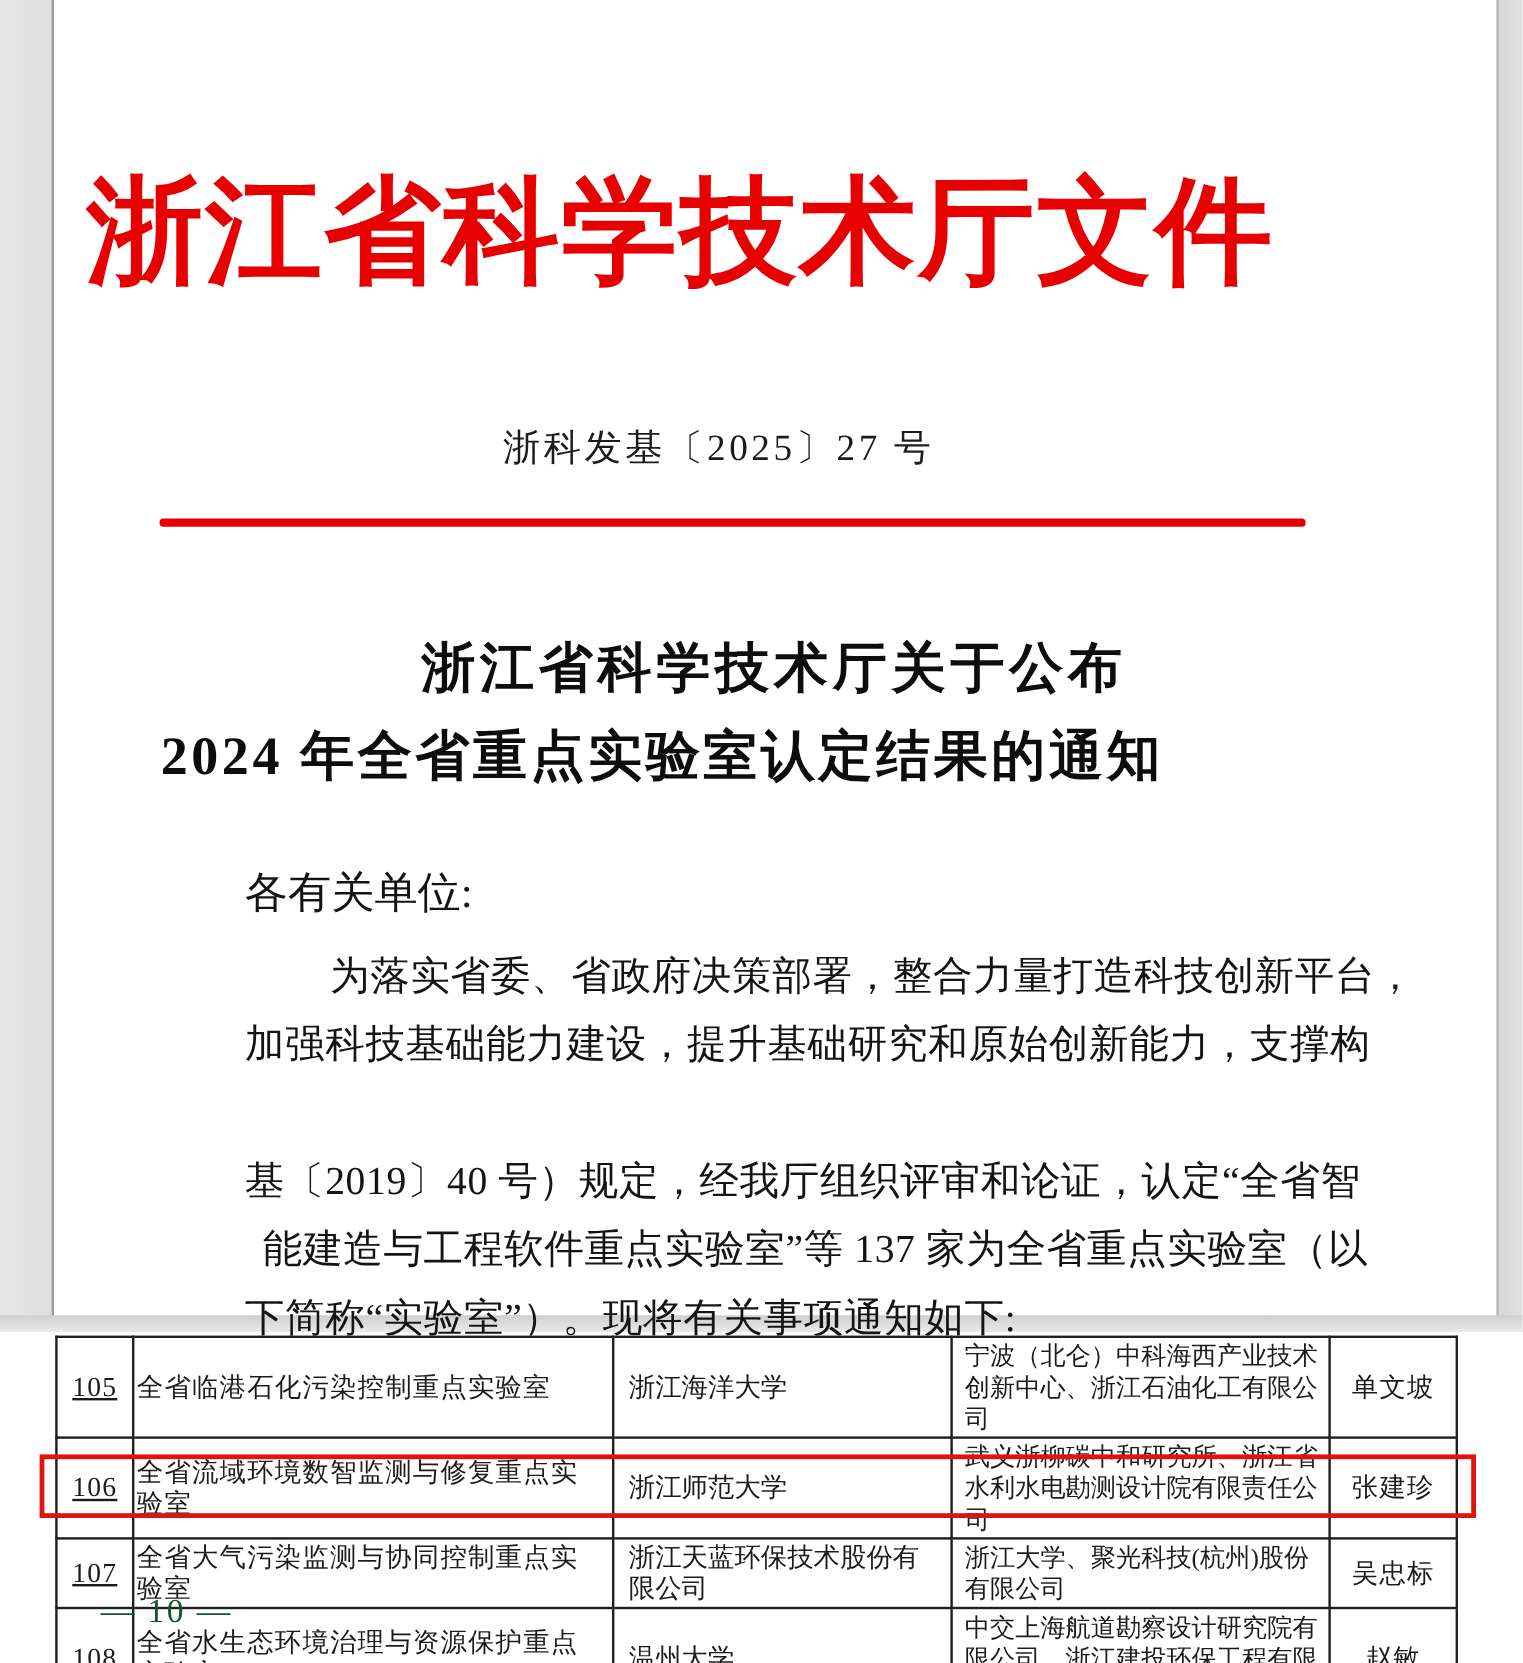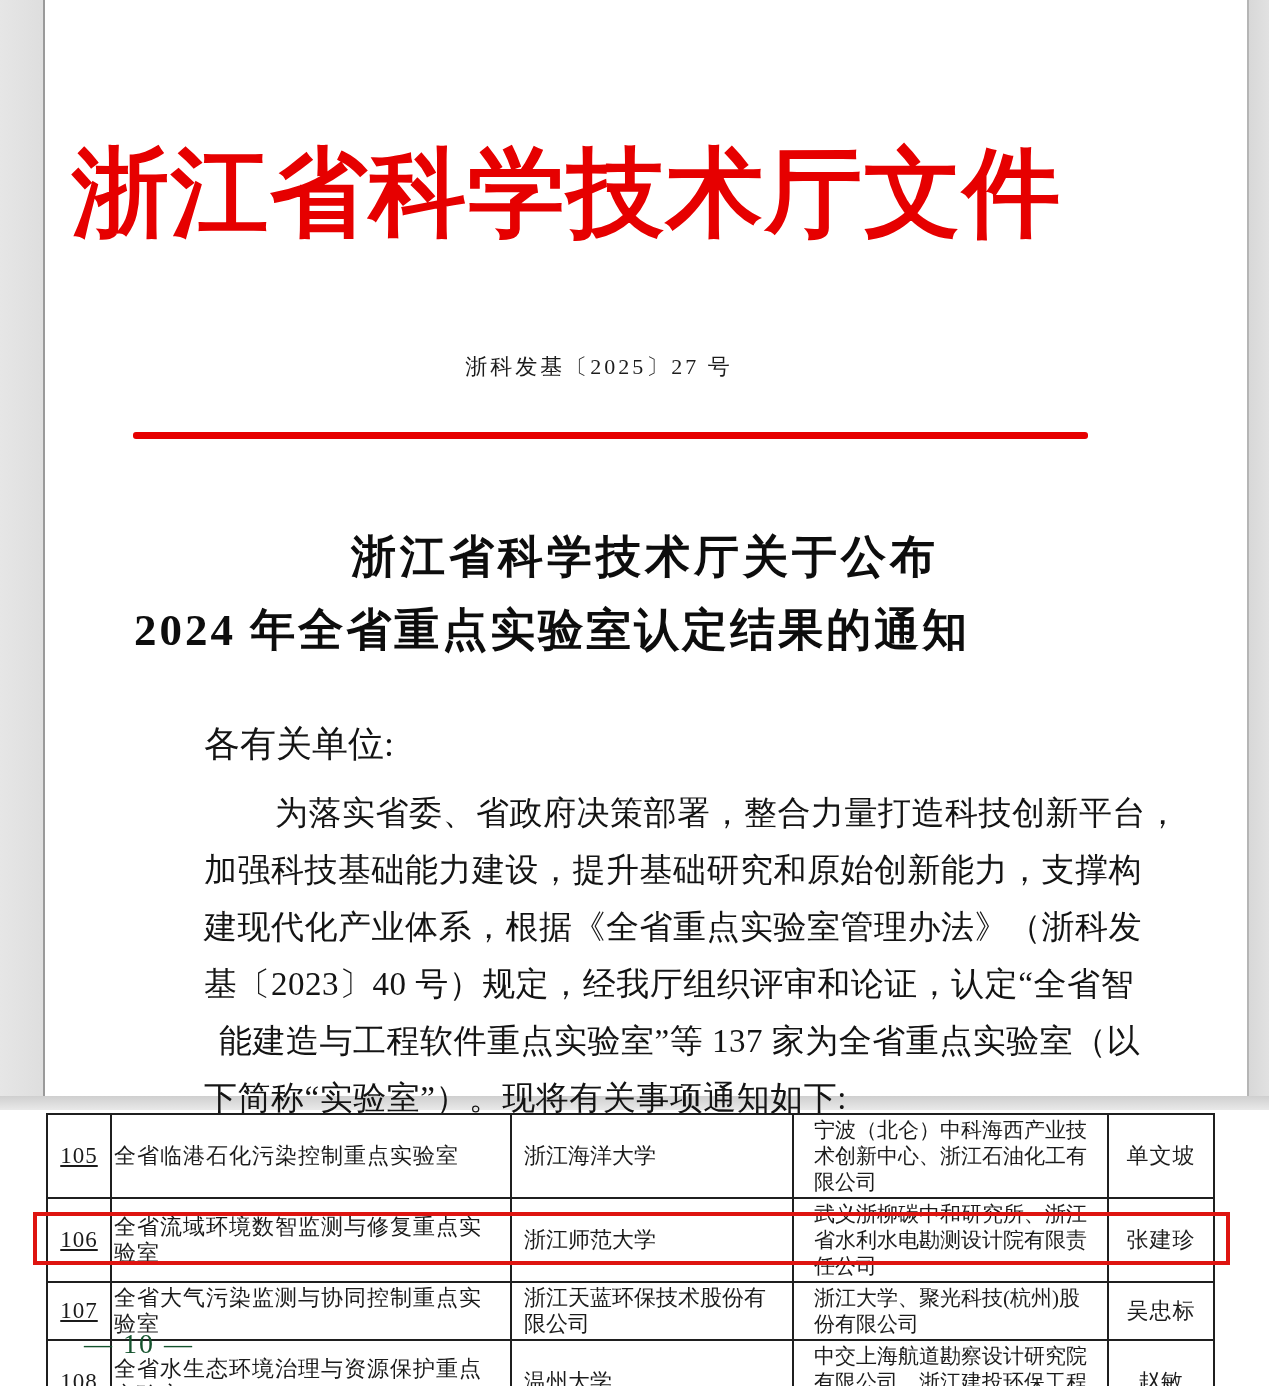--- a/index.html
+++ b/index.html
@@ -15,21 +15,21 @@
   .seam-band{position:absolute;left:0;top:1096px;width:1269px;height:14px;
     background:linear-gradient(to bottom,#cfcfcf,#e9e9e9);}
   .sheet{position:absolute;left:45px;top:0;width:1202px;height:1096px;background:#ffffff;}
 
   .doc-title{
     position:absolute;left:43px;top:138px;width:1048px;text-align:center;
     font-size:97px;font-weight:bold;line-height:1.15;letter-spacing:2px;white-space:nowrap;
   }
   .doc-number{
     position:absolute;left:43px;top:352px;width:1112px;text-align:center;
-    font-size:22px;letter-spacing:3px;color:#1c1c1c;white-space:nowrap;
+    font-size:31px;letter-spacing:3px;color:#1c1c1c;white-space:nowrap;
   }
   .red-rule{position:absolute;left:133px;top:432px;width:955px;height:7px;border-radius:3px;}
 
   .subtitle-1{
     position:absolute;left:43px;top:527px;width:1204px;text-align:center;
     font-size:45px;font-weight:bold;letter-spacing:4px;color:#0d0d0d;white-space:nowrap;
   }
   .subtitle-2{
     position:absolute;left:43px;top:600px;width:1018px;text-align:center;
     font-size:45px;font-weight:bold;letter-spacing:3px;color:#0d0d0d;white-space:nowrap;
@@ -48,21 +48,21 @@
     position:absolute;left:46px;top:1113px;width:1167px;
     border-collapse:collapse;table-layout:fixed;background:#ffffff;
   }
   .lab-table td{
     border:2px solid #1f1f1f;vertical-align:middle;
     font-size:21px;color:#1b1b1b;padding:2px 8px;line-height:26px;height:49px;
   }
   .lab-table td.cell-no{text-align:center;font-size:23px;letter-spacing:1px;text-decoration:underline;}
   .lab-table td.cell-lab{font-size:22px;padding-left:2px;letter-spacing:1px;}
   .lab-table td.cell-inst{font-size:22px;padding-left:12px;}
-  .lab-table td.cell-partners{font-size:21px;padding-left:20px;margin-top:48px;}
+  .lab-table td.cell-partners{font-size:21px;padding-left:10px;margin-top:48px;}
   .lab-table td.cell-director{text-align:center;font-size:22px;letter-spacing:1px;}
 
   .highlight-box{
     position:absolute;left:33px;top:1212px;width:1197px;height:53px;
     border:4px solid #de1410;box-sizing:border-box;pointer-events:none;z-index:5;
   }
   .page-number{position:absolute;left:84px;top:1328px;font-size:28px;color:#14532d;letter-spacing:2px;white-space:nowrap;}
 </style>
 </head>
 <body>
@@ -80,22 +80,21 @@
 
   <div class="red-rule" style="background:#e60000;"></div>
 
   <div class="subtitle-1">浙江省科学技术厅关于公布</div>
   <div class="subtitle-2">2024 年全省重点实验室认定结果的通知</div>
 
   <div class="salutation">各有关单位:</div>
 
   <div class="body-line bl1">为落实省委、省政府决策部署，整合力量打造科技创新平台，</div>
   <div class="body-line bl2">加强科技基础能力建设，提升基础研究和原始创新能力，支撑构</div>
-  <div class="body-line bl3">建现代化产业体系，根据《全省重点实验室管理办法》（浙科发</div>
-  <div class="body-line bl4">基〔2023〕40 号）规定，经我厅组织评审和论证，认定“全省智</div>
+  <div class="body-line bl4">基〔2019〕40 号）规定，经我厅组织评审和论证，认定“全省智</div>
   <div class="body-line bl5">能建造与工程软件重点实验室”等 137 家为全省重点实验室（以</div>
   <div class="body-line bl6">下简称“实验室”）。现将有关事项通知如下:</div>
 
   <table class="lab-table">
     <colgroup>
       <col style="width:64px">
         <col style="width:400px">
         <col style="width:282px">
       <col style="width:315px">
         <col style="width:106px">

